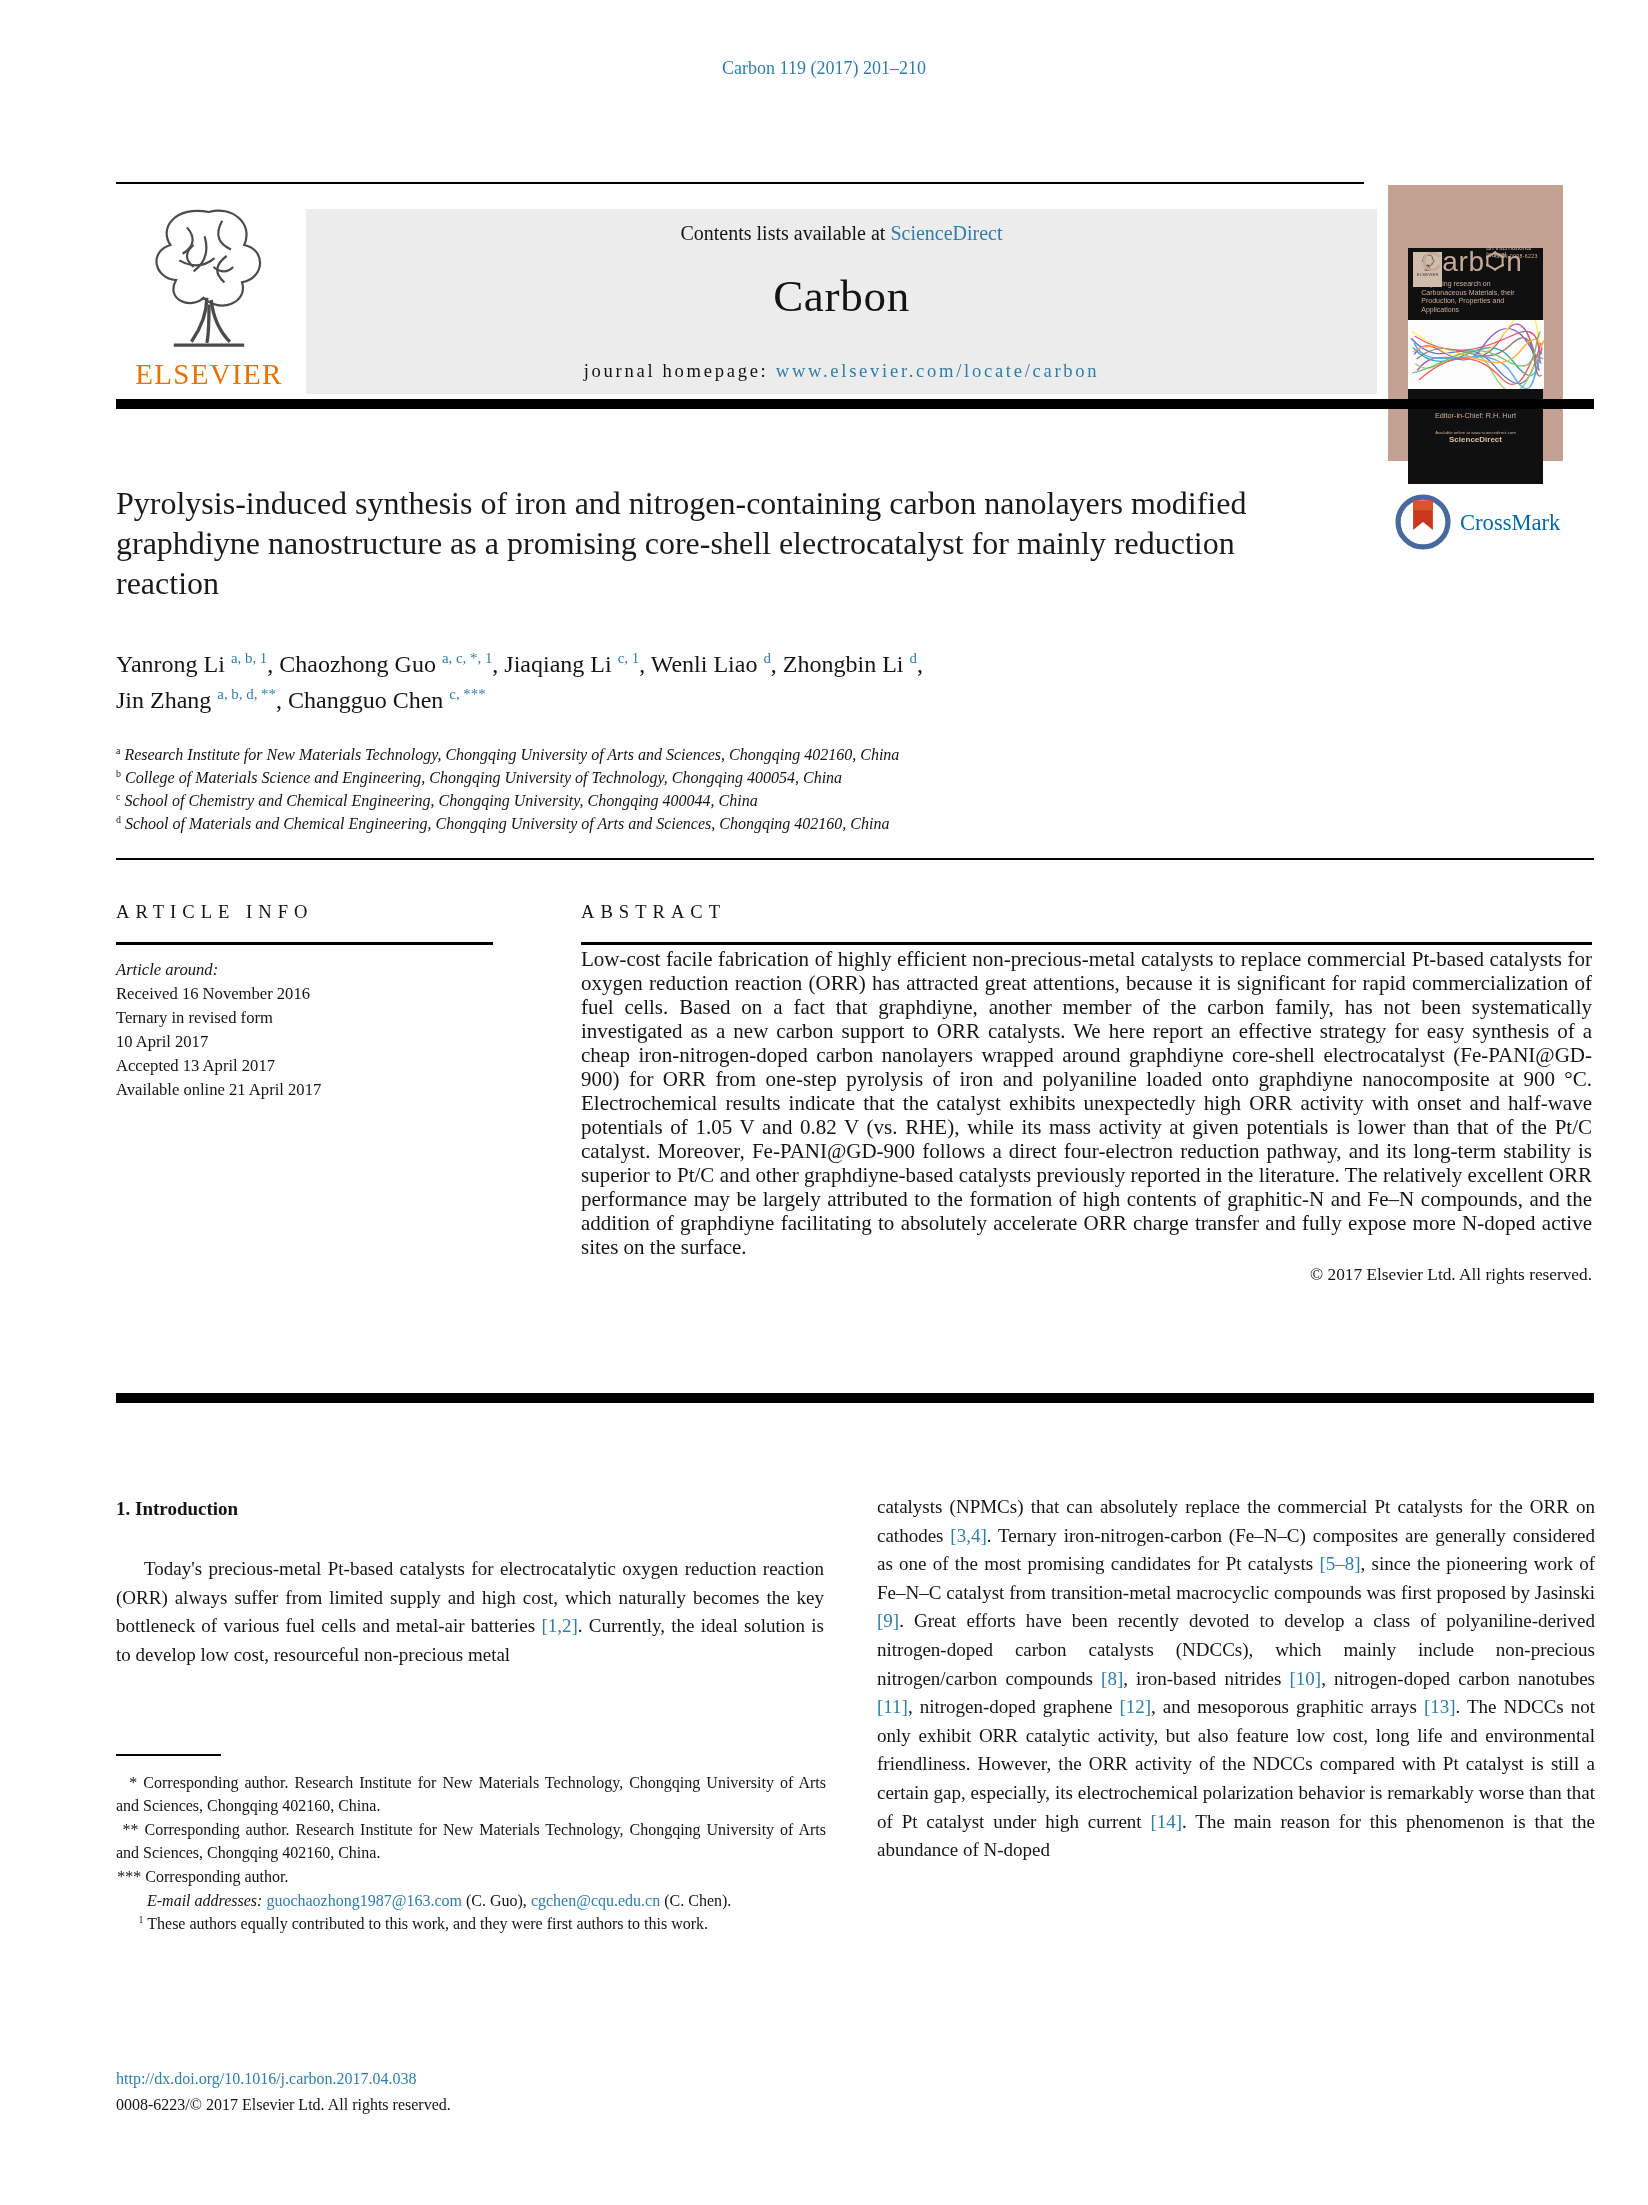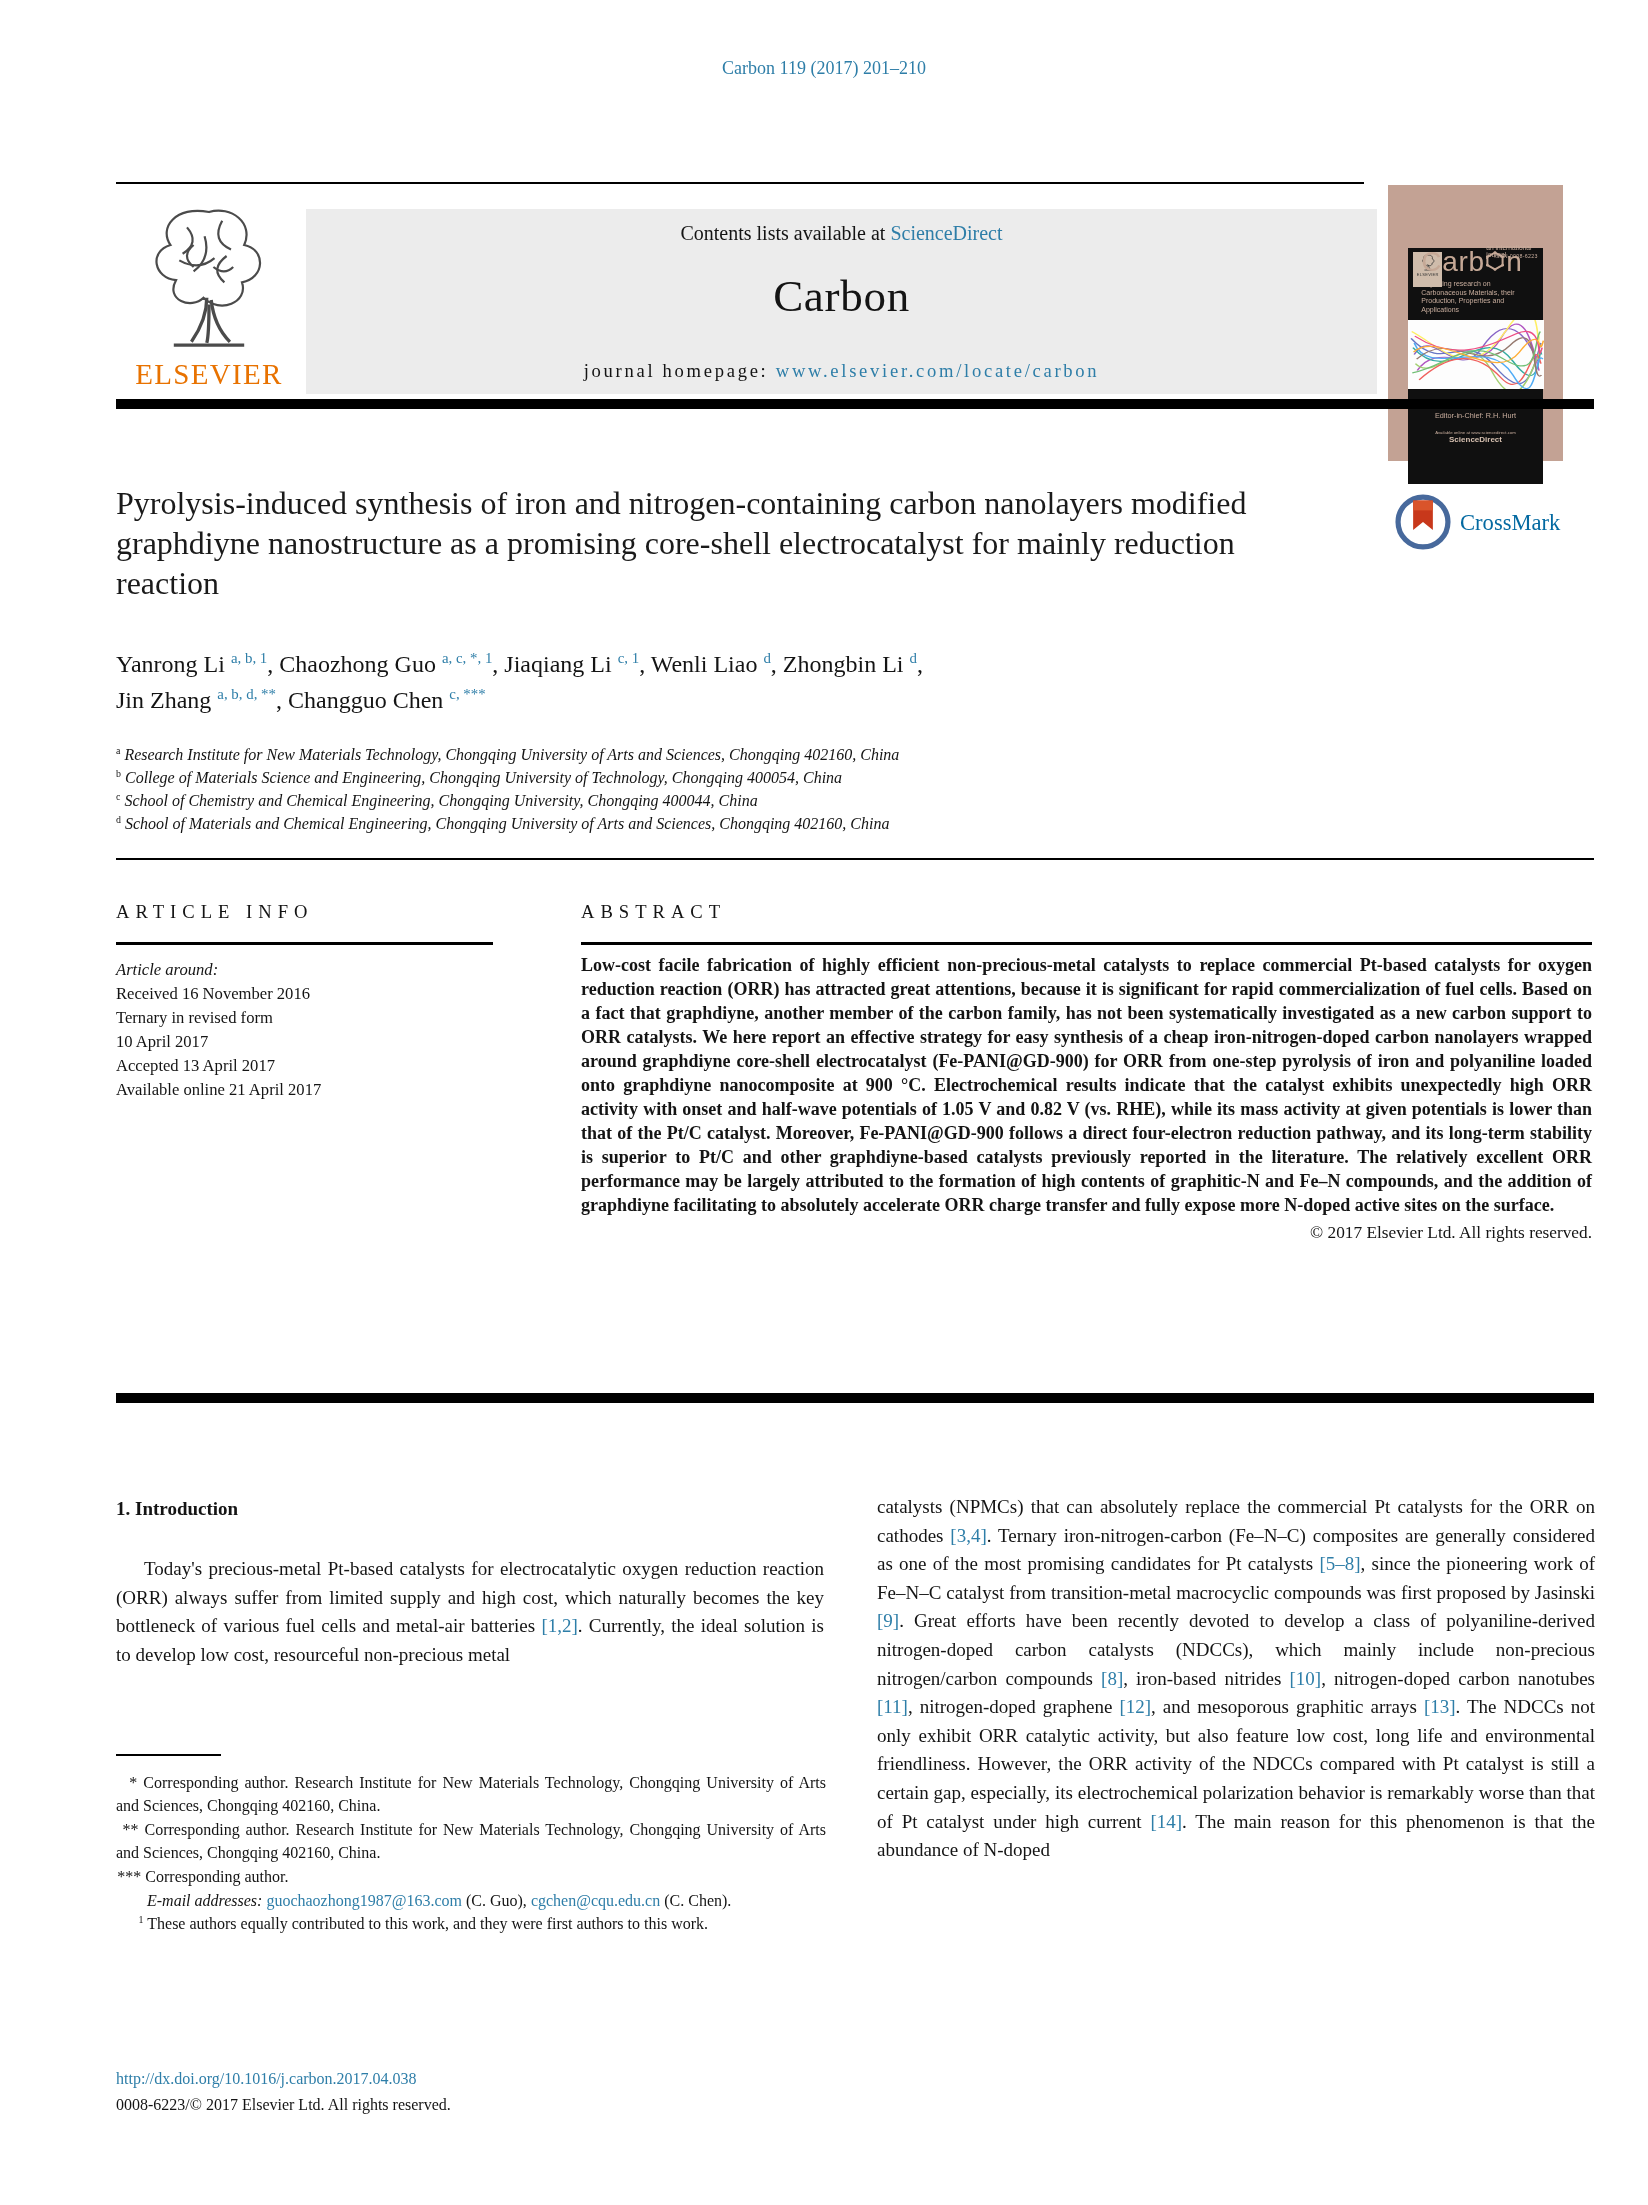--- a/index.html
+++ b/index.html
@@ -59,21 +59,21 @@
   .authors{position:absolute;left:116px;top:646px;width:1329px;font-size:24px;line-height:36px;}
   .affiliations{position:absolute;left:116px;top:743px;font-size:16px;line-height:23px;}
   .aff-line .aff-text{font-style:italic;margin-left:4px;}
 
   
   .info-col{position:absolute;left:116px;top:896px;width:377px;}
   .abstract-col{position:absolute;left:581px;top:896px;width:1011px;}
   .col-heading{font-size:18.6px;letter-spacing:6px;padding-top:5.3px;}
   .heading-rule{height:2.7px;background:#000;margin-top:18.6px;}
   .info-body{margin-top:13.3px;font-size:16.6px;line-height:24px;}
-  .abstract-text{margin-top:8px;font-size:18px;line-height:24px;text-align:justify;font-weight:bold;}
+  .abstract-text{margin-top:2px;font-size:21px;line-height:24px;text-align:justify;}
   .abstract-copyright{margin-top:6.6px;font-size:17.3px;text-align:right;}
 
   
   .body-cols{position:absolute;left:116px;top:1493px;width:1478px;display:grid;
              grid-template-columns:708px 718px;column-gap:53px;}
   .section-heading{font-size:19px;font-weight:bold;margin:5.3px 0 35px 0;}
   .body-para{font-size:19px;line-height:28.6px;text-align:justify;margin:0;}
   .indent{text-indent:28px;}
 
   

